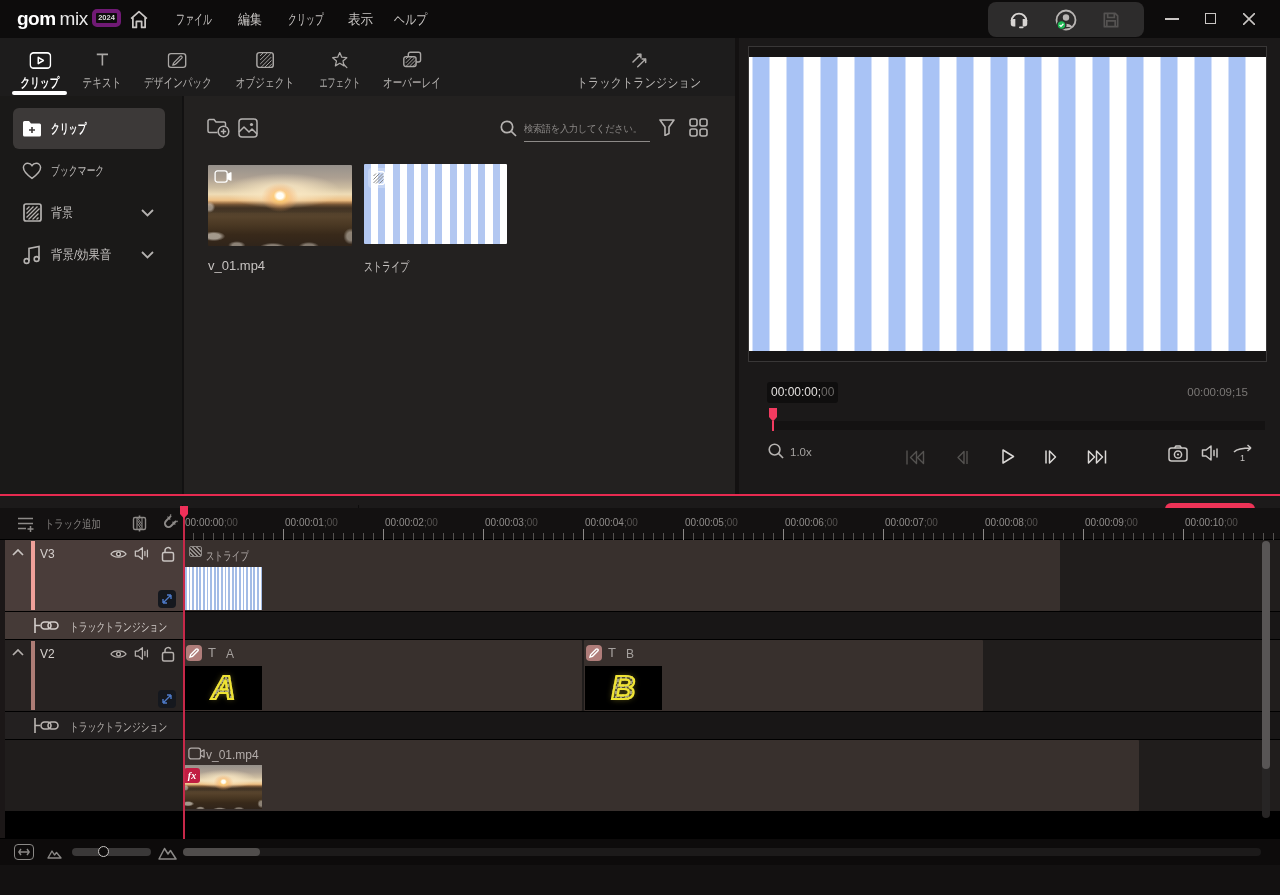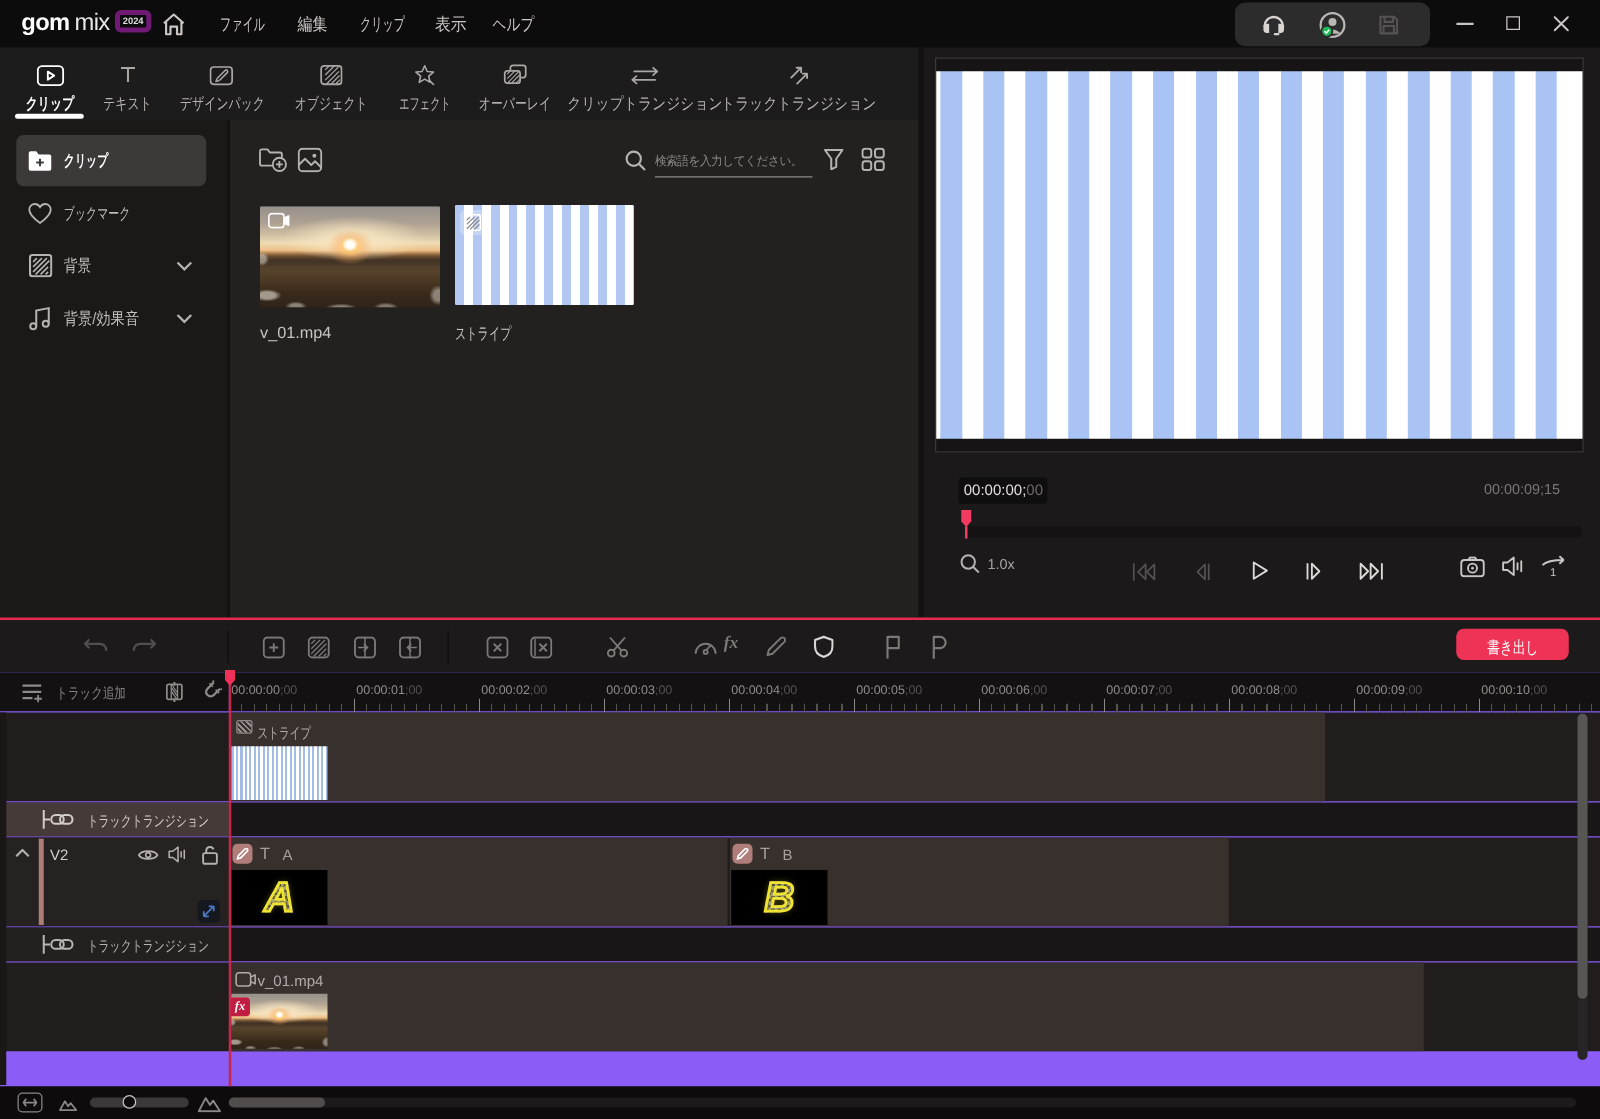--- a/index.html
+++ b/index.html
@@ -54,21 +54,21 @@
 #tcchip span{color:#6e6b69}
 #tcright{position:absolute;right:32px;top:348px;color:#7a7775;font-size:11.5px}
 #seekbar{position:absolute;left:38px;top:383px;width:492px;height:9px;background:#141212}
 #seekhead{position:absolute;left:33px;top:370px}
 .pvctl{position:absolute;top:405px}
 
 #tltoolbar{position:absolute;left:0;top:494px;width:1280px;height:44px;background:#1c1a1a;border-top:2px solid #e62a50}
 .tsep{position:absolute;top:9px;width:1px;height:26px;background:#0e0d0d}
 #exportbtn{position:absolute;left:1165px;top:7px;width:90px;height:25px;background:#ee3357;border-radius:6px;color:#fff;font-size:13.5px;text-align:center;line-height:30px}
 
-#timeline{position:absolute;left:0;top:538px;width:1280px;height:332px;background:#8b5cf6}
+#timeline{position:absolute;left:0;top:508px;width:1280px;height:332px;background:#000000}
 #tlhead{position:absolute;left:0;top:0;width:183px;height:31px;background:#131111}
 #ruler{position:absolute;left:183px;top:0;width:1097px;height:31px;background:#131111}
 .rlabel{position:absolute;top:9px;font-size:10px;color:#908d8b}
 .rlabel span{color:#555250}
 .trackrow{position:absolute;left:0;width:1280px}
 .thead{position:absolute;left:0;top:0;width:183px;height:100%;}
 .tbar{position:absolute;left:31px;top:1px;bottom:1px;width:4px}
 .tname{position:absolute;left:40px;top:7px;font-size:12px;color:#d5d0cd}
 .clip{position:absolute;background:#38302d;border-radius:1px}
 .cliplabel{position:absolute;left:22px;top:8px;font-size:12px;color:#b3acaa}
@@ -157,27 +157,20 @@
           <path d="M16.5 16.5 l4.5 4.5" stroke-linecap="round"></path>
         </svg>
       </div><span class="jc" style="transform:scaleX(.62)">エフェクト</span></div>
   <div class="tab" style="left:412px"><div class="ticon">
         <svg width="20" height="18" viewBox="0 0 24 22" fill="none" stroke="#aaa7a5" stroke-width="1.7">
           <rect x="7" y="1.5" width="15" height="12" rx="2.5"></rect>
           <rect x="1.5" y="7" width="15" height="12" rx="2.5" fill="#1d1c1c"></rect>
           <path d="M4 10 l3.5-3.5 M4 14.5 l8-8 M4.5 18.5 L15 8 M8.5 18.5 l7.5-7.5 M13 18.5 l3.5-3.5" stroke-width="1.1"></path>
         </svg>
       </div><span class="jc">オーバーレイ</span></div>
-  <div class="tab" style="left:516px"><div class="ticon">
-        <svg width="24" height="15" viewBox="0 0 28 18" fill="none" stroke="#aaa7a5" stroke-width="1.7" stroke-linecap="round" stroke-linejoin="round">
-          <path d="M6 2 L2 5.5 L24 5.5 M2 5.5 l4 3.5" stroke="none"></path>
-          <path d="M22 1.5 l4 3.5 l-4 3.5 M26 5 L4 5"></path>
-          <path d="M6 9.5 l-4 3.5 l4 3.5 M2 13 h22"></path>
-        </svg>
-      </div><span class="jc" style="transform:scaleX(.85)">クリップトランジション</span></div>
   <div class="tab" style="left:639px"><div class="ticon">
         <svg width="19" height="19" viewBox="0 0 24 24" fill="none" stroke="#aaa7a5" stroke-width="1.9" stroke-linecap="round" stroke-linejoin="round">
           <path d="M4 14 L14 4 M14 4 h-4.5 M14 4 v4.5"></path>
           <path d="M10 20 L20 10 M20 10 h-4.5 M20 10 v4.5"></path>
         </svg>
       </div><span class="jc" style="transform:scaleX(.85)">トラックトランジション</span></div>
   <div id="tabline"></div>
 </div>
 <div id="sidebar">
   <div class="sideitem sel" style="top:12px">
@@ -416,20 +409,45 @@
     <div class="rlabel" style="left:902px">00:00:09<span>;00</span></div>
     <div class="rlabel" style="left:1002px">00:00:10<span>;00</span></div>
   </div>
 
   <div class="trackrow" style="top:32px;height:71px;background:#201d1c">
     <div class="clip" style="left:184px;top:0;width:876px;height:71px">
       <div class="hbadge"></div>
       <div class="cliplabel"><span class="jl" style="transform:scaleX(.7)">ストライプ</span></div>
       <div class="abs" style="left:1px;top:27px;width:77px;height:43px;background:repeating-linear-gradient(90deg,#a3bce6 0 1.8px,#fff 1.8px 3.6px)"></div>
     </div>
+    <div class="thead" style="background:#4a3d3a">
+      <svg class="abs" style="left:12px;top:9px" width="12" height="7" viewBox="0 0 12 7" fill="none" stroke="#c9c4c1" stroke-width="1.7">
+          <path d="M1 6 L6 1 L11 6"></path>
+        </svg>
+      <div class="tbar" style="background:#efa19a"></div>
+      <div class="tname">V3</div>
+      <svg class="teye" width="17" height="16" viewBox="0 0 17 14" fill="none" stroke="#c9c4c1" stroke-width="1.4">
+          <path d="M1 7 C3.5 2.8 13.5 2.8 16 7 C13.5 11.2 3.5 11.2 1 7 Z"></path>
+          <circle cx="8.5" cy="7" r="1.9"></circle>
+          <circle cx="8.5" cy="7" r=".7" fill="currentColor" stroke="none"></circle>
+        </svg>
+      <svg class="tspk" width="16" height="15" viewBox="0 0 19 18" fill="none" stroke="#c9c4c1" stroke-width="1.5">
+          <path d="M1.5 6 h3.5 L10 2 v14 L5 12 H1.5 Z" stroke-linejoin="round"></path>
+          <path d="M13 6.5 v5 M16 5 v8" stroke-linecap="round"></path>
+        </svg>
+      <svg class="tlock" width="14" height="16" viewBox="0 0 14 16" fill="none" stroke="#c9c4c1" stroke-width="1.5">
+          <rect x="1.5" y="6.5" width="11" height="8.5" rx="1.5"></rect>
+          <path d="M4 6.5 V4.5 a3 3 0 0 1 5.8 -1"></path>
+        </svg>
+      <div class="resizebtn">
+          <svg style="margin:2px" width="14" height="14" viewBox="0 0 14 14" fill="none" stroke="#4d79c7" stroke-width="1.4">
+            <path d="M3.5 10.5 L11 3 M11 3 h-4 M11 3 v4 M3 11 h4 M3 11 v-4"></path>
+          </svg>
+        </div>
+    </div>
   </div>
 
   <div class="trackrow transrow" style="top:104px;height:27px;background:#181616">
     <div class="thead" style="background:#453a37;color:#d3cdca">
       <svg class="ticn" width="30" height="17" viewBox="0 0 30 17" fill="none" stroke="#d3cdca" stroke-width="1.6">
           <path d="M2 1 v15 M2 8.5 h5"></path>
           <rect x="8" y="5" width="10" height="7" rx="3.5"></rect>
           <rect x="15" y="5" width="10" height="7" rx="3.5"></rect>
         </svg>
       <div class="tntxt"><span class="jl" style="transform:scaleX(.72)">トラックトランジション</span></div>

